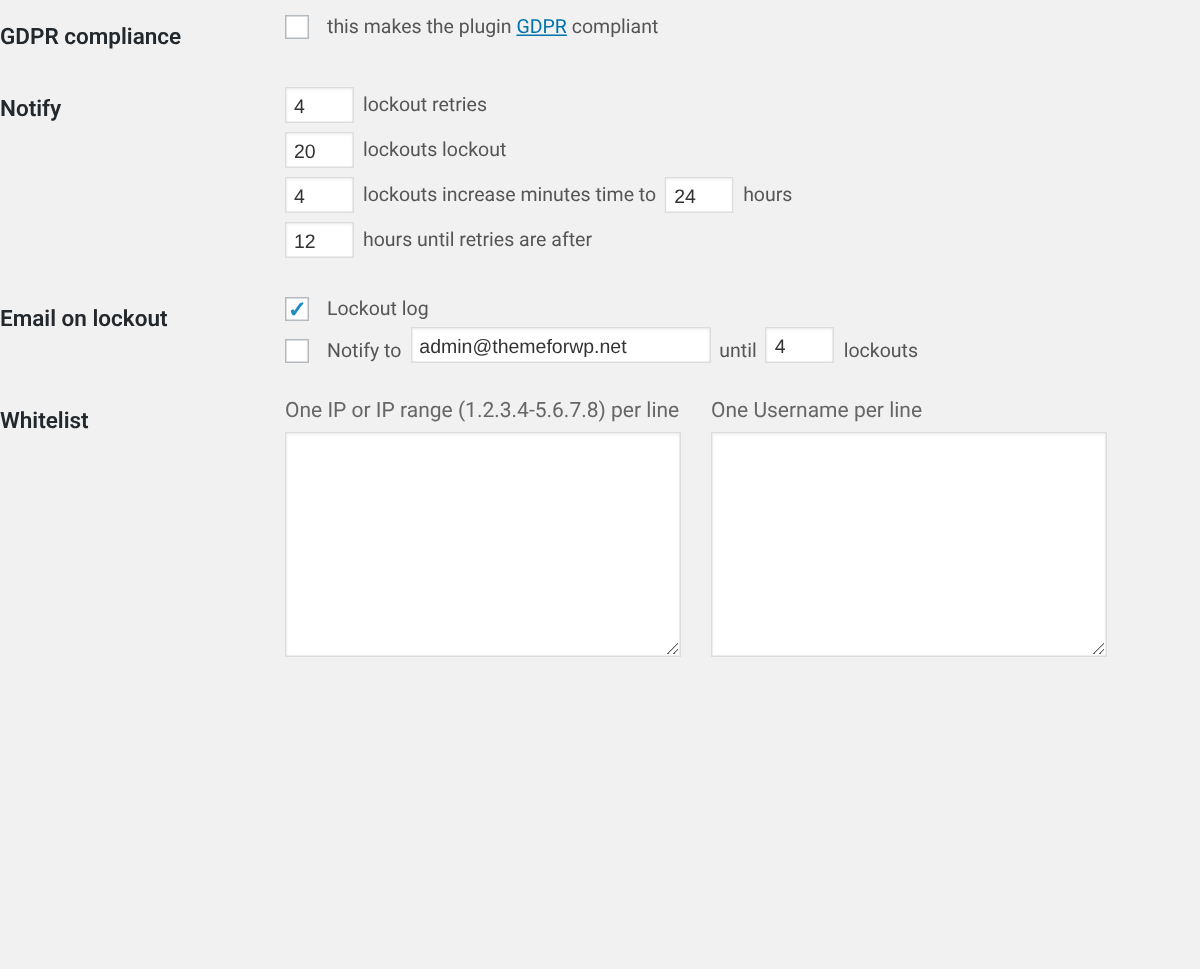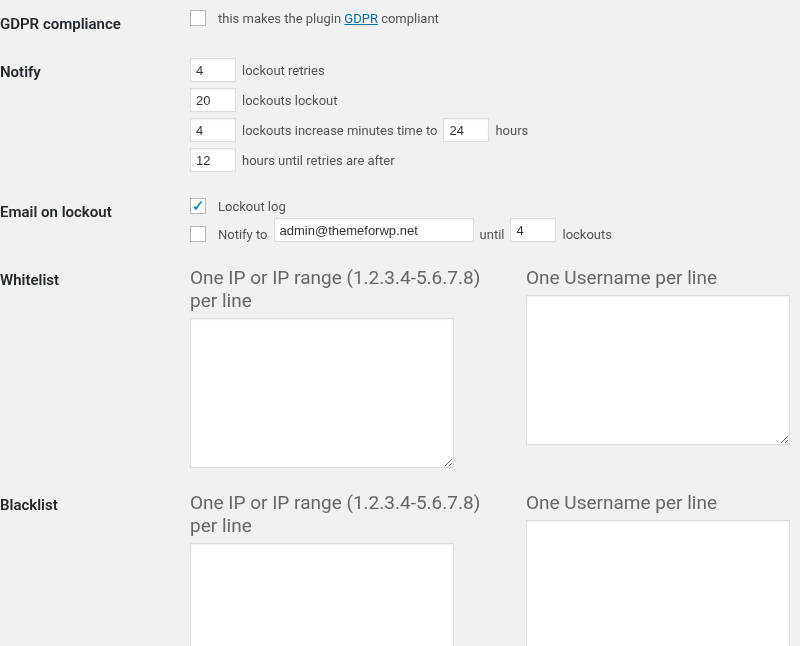--- a/index.html
+++ b/index.html
@@ -70,21 +70,21 @@
     padding: 5px;
     font-size: 13px;
     resize: both;
     box-shadow: inset 0 1px 2px rgba(0,0,0,.05);
     font-family: inherit;
   }
   .field-row { margin-bottom: 6px; display: flex; align-items: center; gap: 6px; flex-wrap: wrap; }
   .field-row .label-text { color: #555; }
   a { color: #0073aa; text-decoration: underline; }
   .list-cols { display: flex; gap: 20px; }
-  .list-col .col-label { color: #666; margin-bottom: 6px; font-size: 19px; }
+  .list-col .col-label { color: #666; margin-bottom: 6px; font-size: 14px; }
   .notify-row { display: flex; align-items: flex-end; gap: 6px; margin-bottom: 4px; }
 </style>
 </head>
 <body>
 
 <table class="form-table">
   <tbody>
 
     <tr>
       <th>GDPR compliance</th>
@@ -149,30 +149,15 @@
             <textarea style=""></textarea>
           </div>
           <div class="list-col">
             <div class="col-label">One Username per line</div>
             <textarea style=""></textarea>
           </div>
         </div>
       </td>
     </tr>
 
-    <tr>
-      <th>Blacklist</th>
-      <td>
-        <div class="list-cols">
-          <div class="list-col">
-            <div class="col-label">One IP or IP range (1.2.3.4-5.6.7.8) per line</div>
-            <textarea style=""></textarea>
-          </div>
-          <div class="list-col">
-            <div class="col-label">One Username per line</div>
-            <textarea style=""></textarea>
-          </div>
-        </div>
-      </td>
-    </tr>
 
   </tbody>
 </table>
 
 </body></html>

